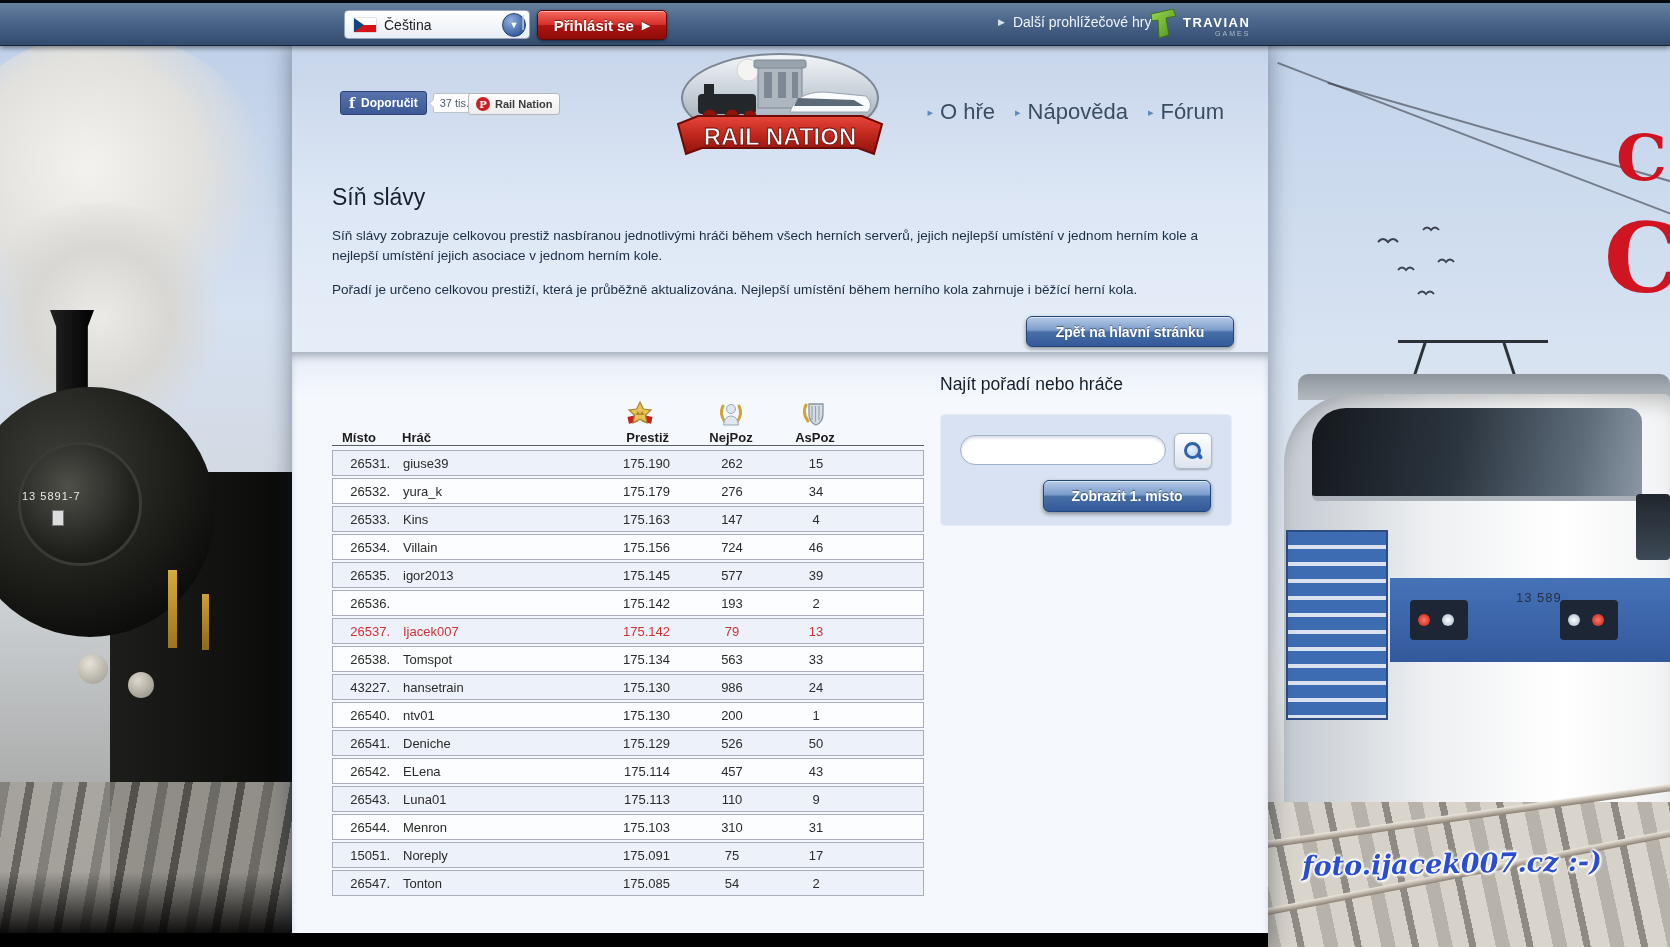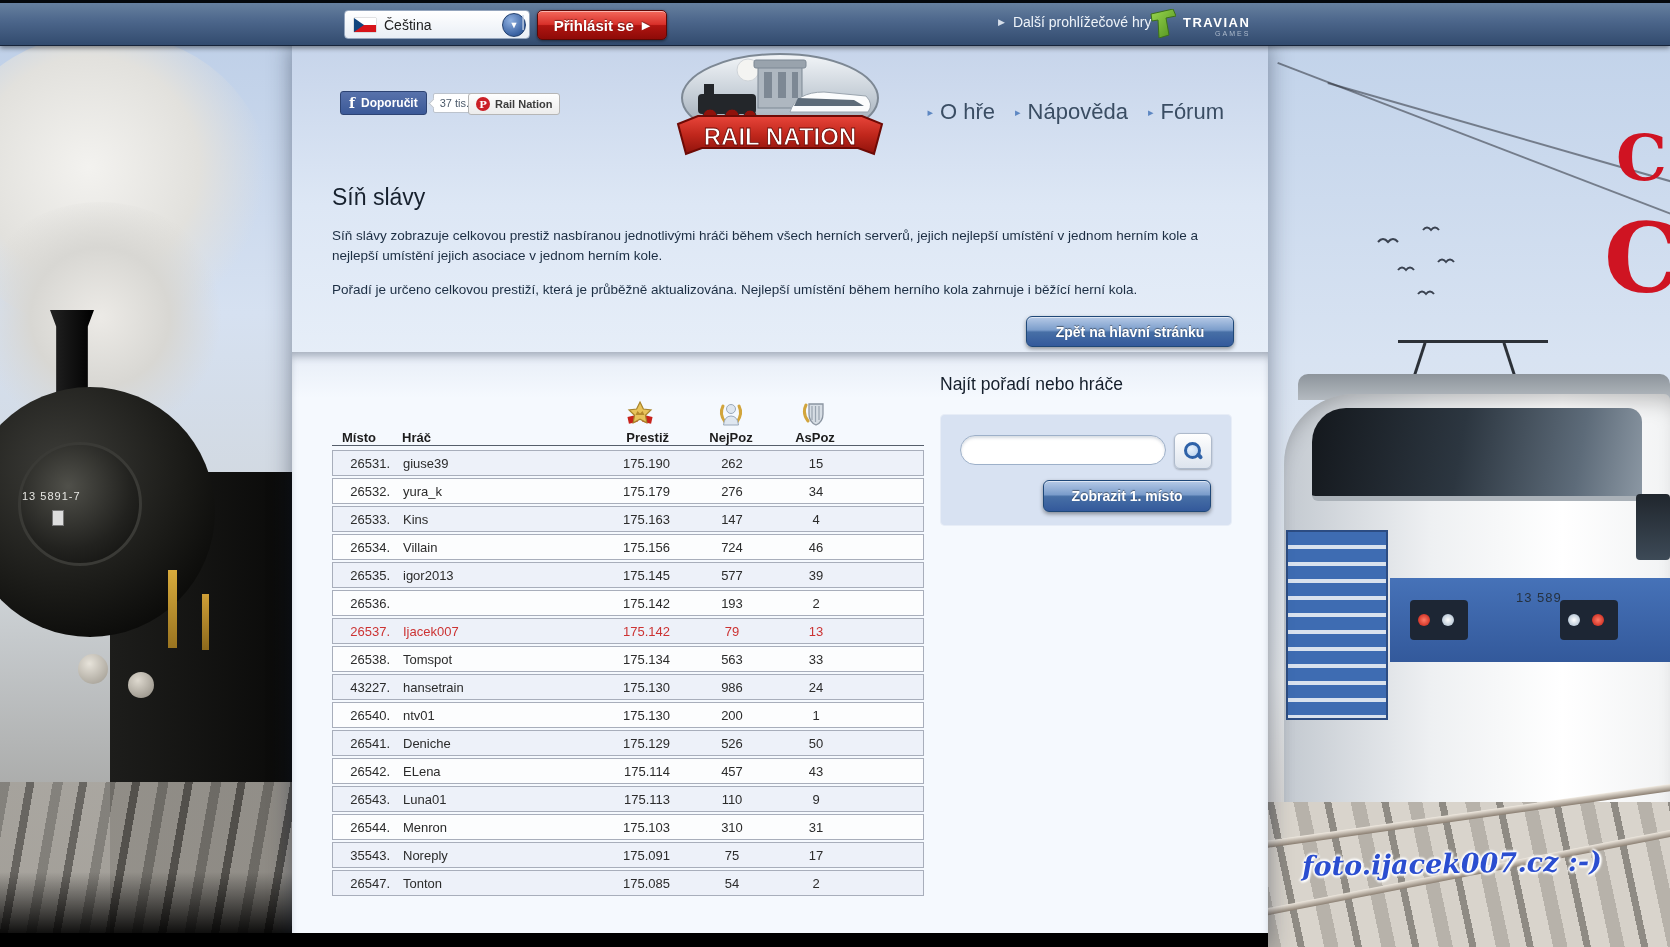--- a/index.html
+++ b/index.html
@@ -449,21 +449,21 @@
   </div>
           <div class="trow even">
     <span class="c place">26544.</span>
     <span class="c player">Menron</span>
     <span class="c prestige">175.103</span>
     <span class="c nejpoz">310</span>
     <span class="c aspoz">31</span>
     <span class="c filler"></span>
   </div>
           <div class="trow odd">
-    <span class="c place">35543.</span>
+    <span class="c place">15051.</span>
     <span class="c player">Noreply</span>
     <span class="c prestige">175.091</span>
     <span class="c nejpoz">75</span>
     <span class="c aspoz">17</span>
     <span class="c filler"></span>
   </div>
           <div class="trow odd">
     <span class="c place">26547.</span>
     <span class="c player">Tonton</span>
     <span class="c prestige">175.085</span>

